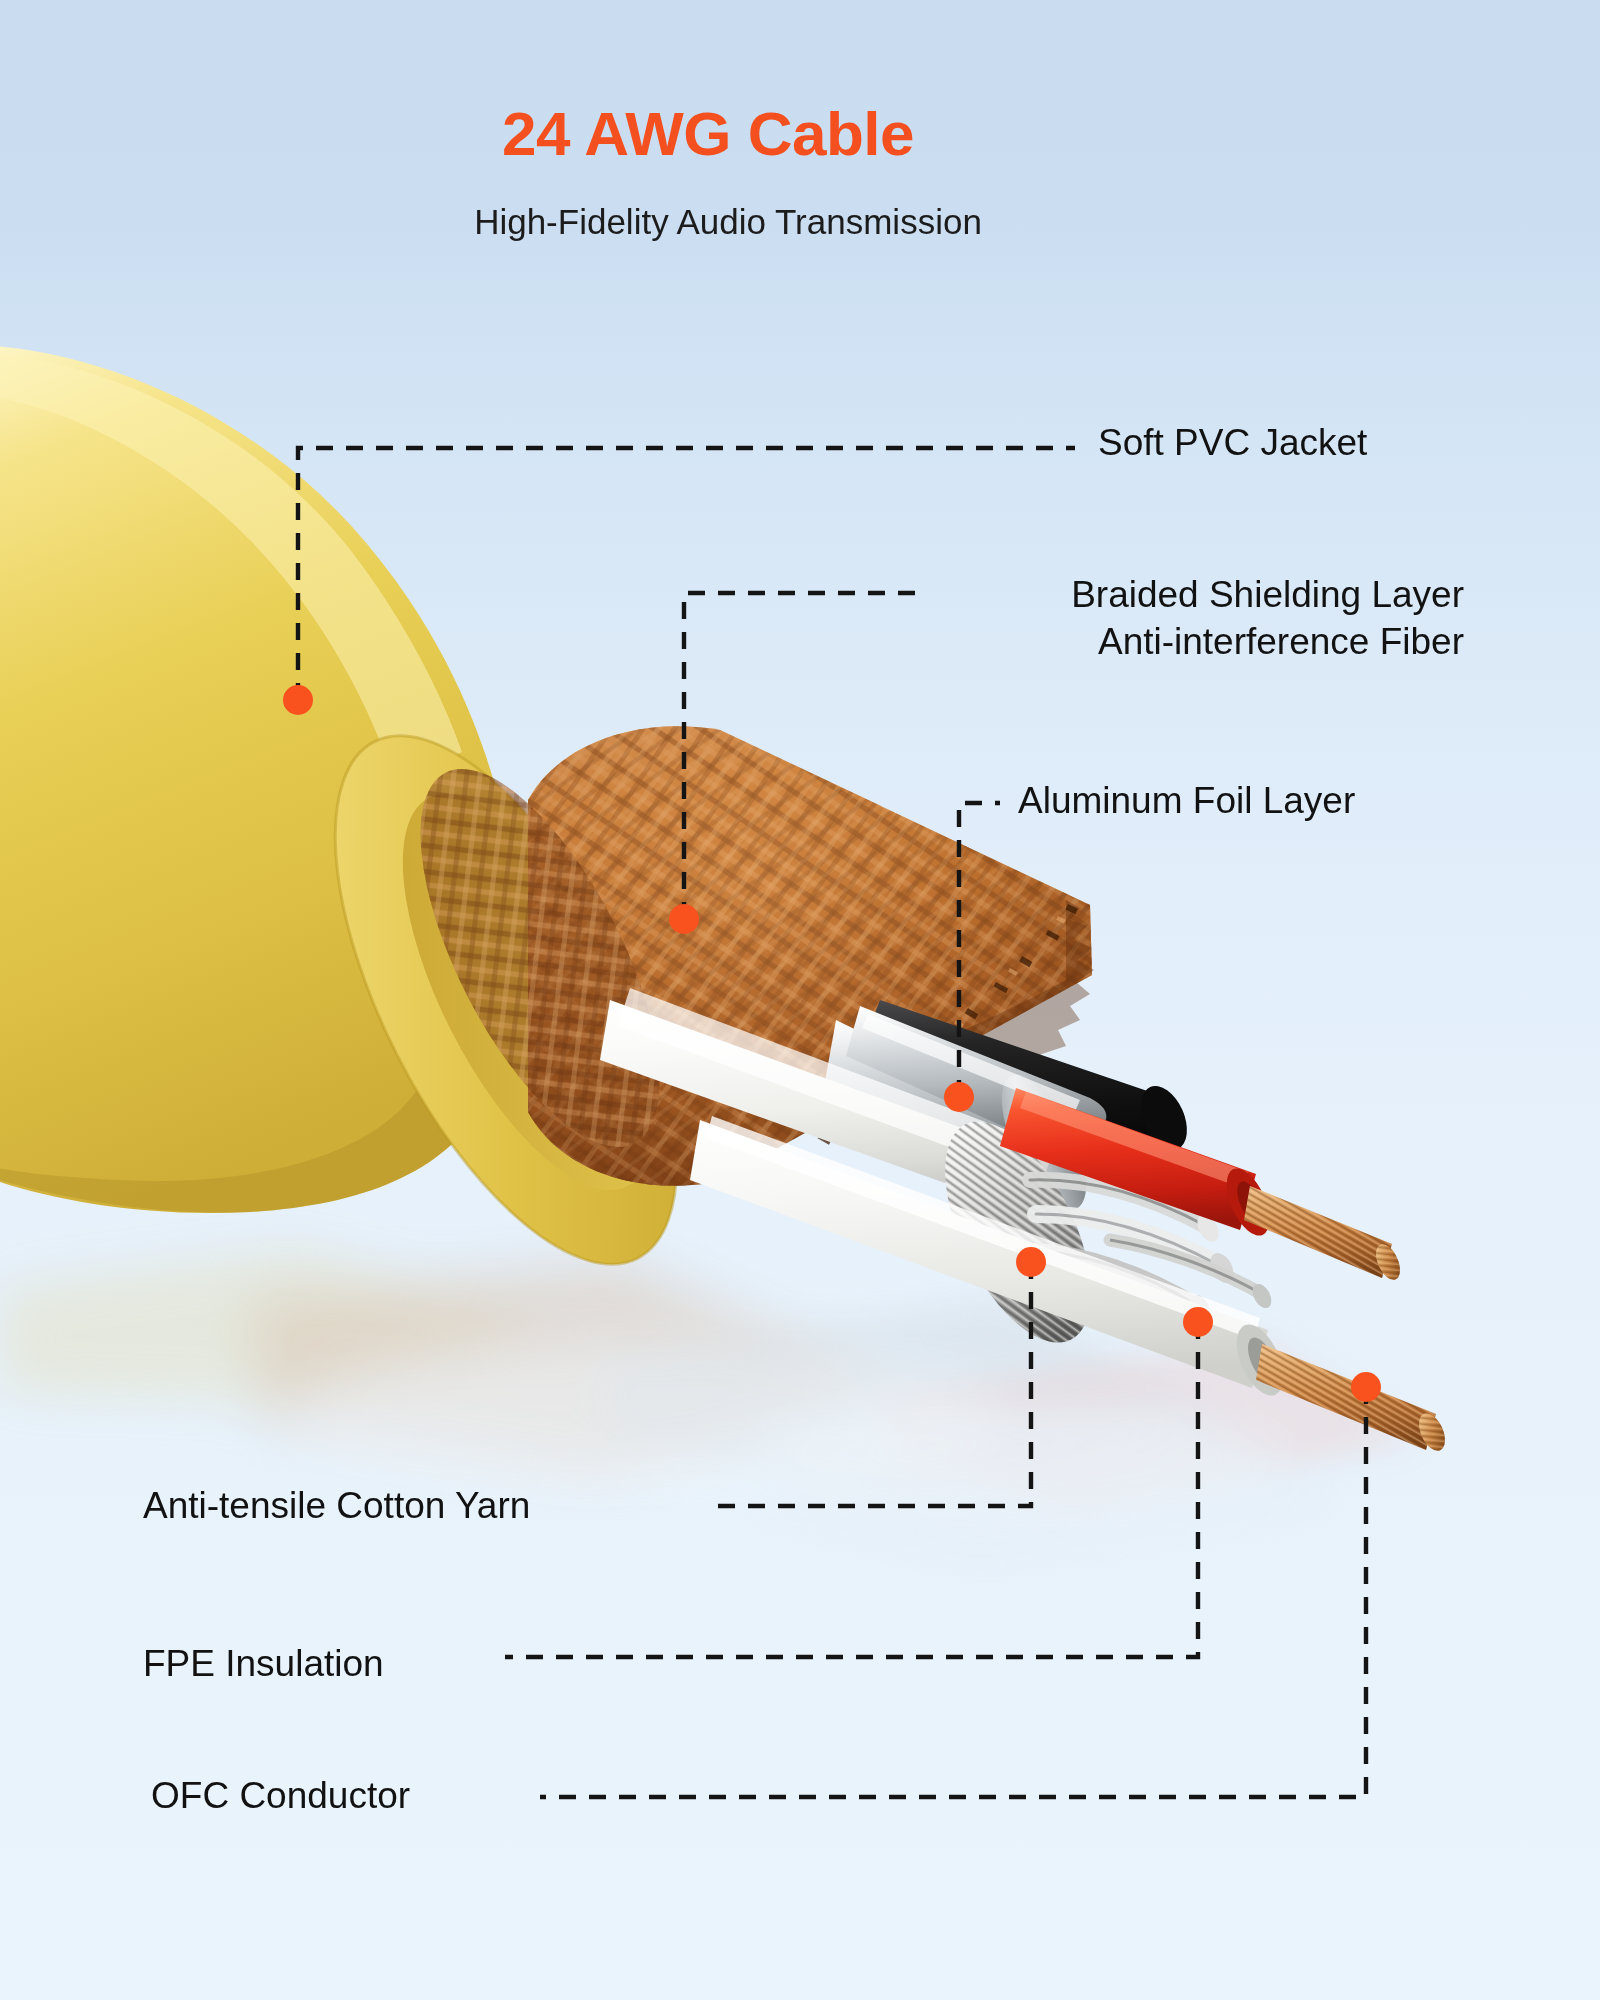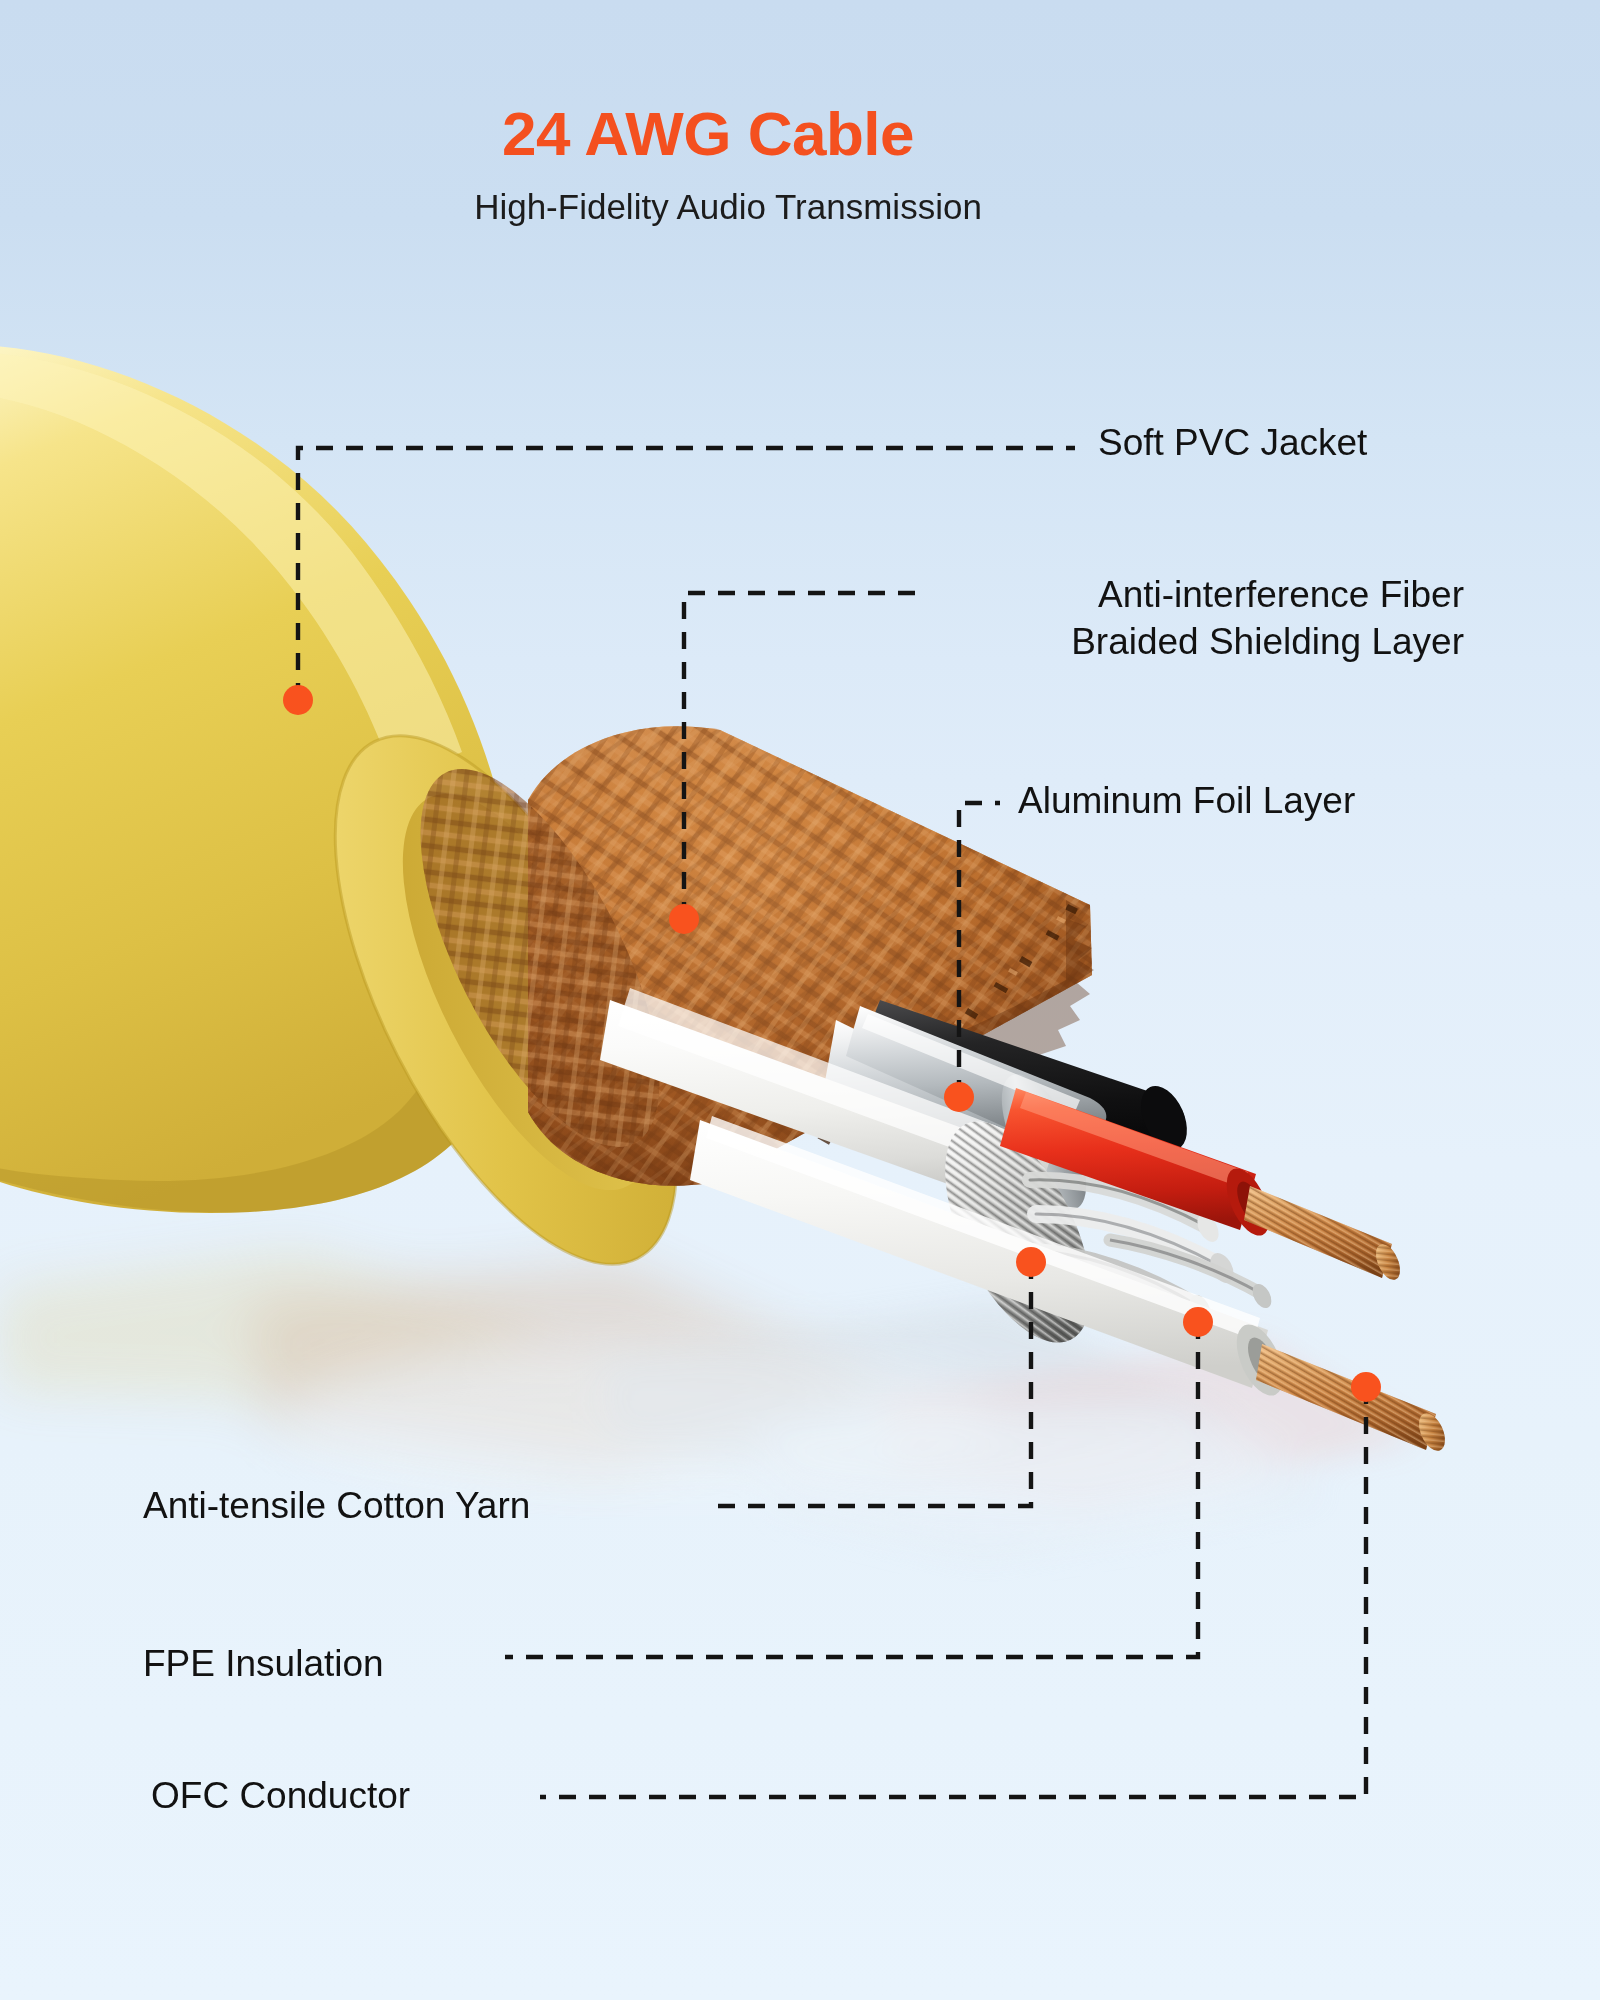--- a/index.html
+++ b/index.html
@@ -39,21 +39,21 @@
   .title {
     margin: 0;
     padding-top: 103px;
     font-size: 62px;
     font-weight: 700;
     letter-spacing: -0.5px;
     color: #f4501f;
     line-height: 1.0;
   }
   .subtitle {
-    margin: 0;
+    margin: 15px;
     padding-top: 24px;
     font-size: 35px;
     font-weight: 400;
     color: #1c1c1c;
     line-height: 1.0;
     padding-left: 40px;
   }
 
   
   .stage {
@@ -503,22 +503,22 @@
 
     <g>
       <path class="dash" d="M 1366 1387 L 1366 1797 L 540 1797"></path>
       <circle class="dot" cx="1366" cy="1387" r="15"></circle>
     </g>
   </svg>
 
   <div class="label lbl-pvc">Soft PVC Jacket</div>
 
   <div class="label two-line lbl-braid">
+    <div>Braided Shielding Layer</div>
     <div>Anti-interference Fiber</div>
-    <div>Braided Shielding Layer</div>
   </div>
 
   <div class="label lbl-foil">Aluminum Foil Layer</div>
 
   <div class="label lbl-yarn">Anti-tensile Cotton Yarn</div>
 
   <div class="label lbl-fpe">FPE Insulation</div>
 
   <div class="label lbl-ofc">OFC Conductor</div>
 

